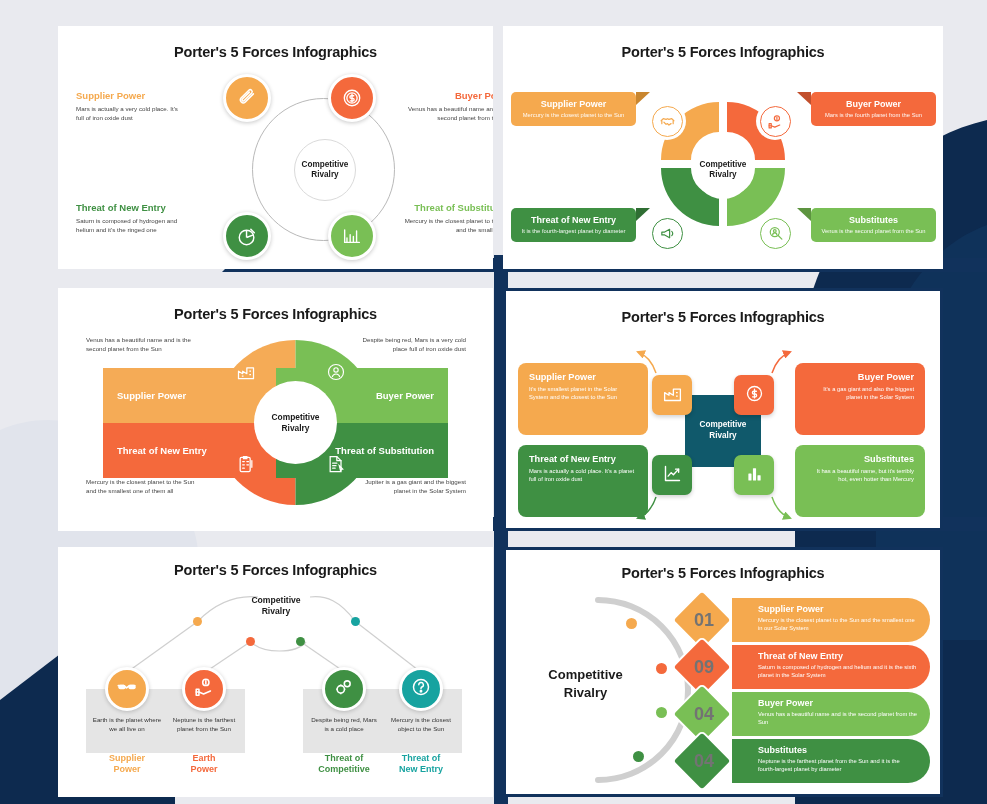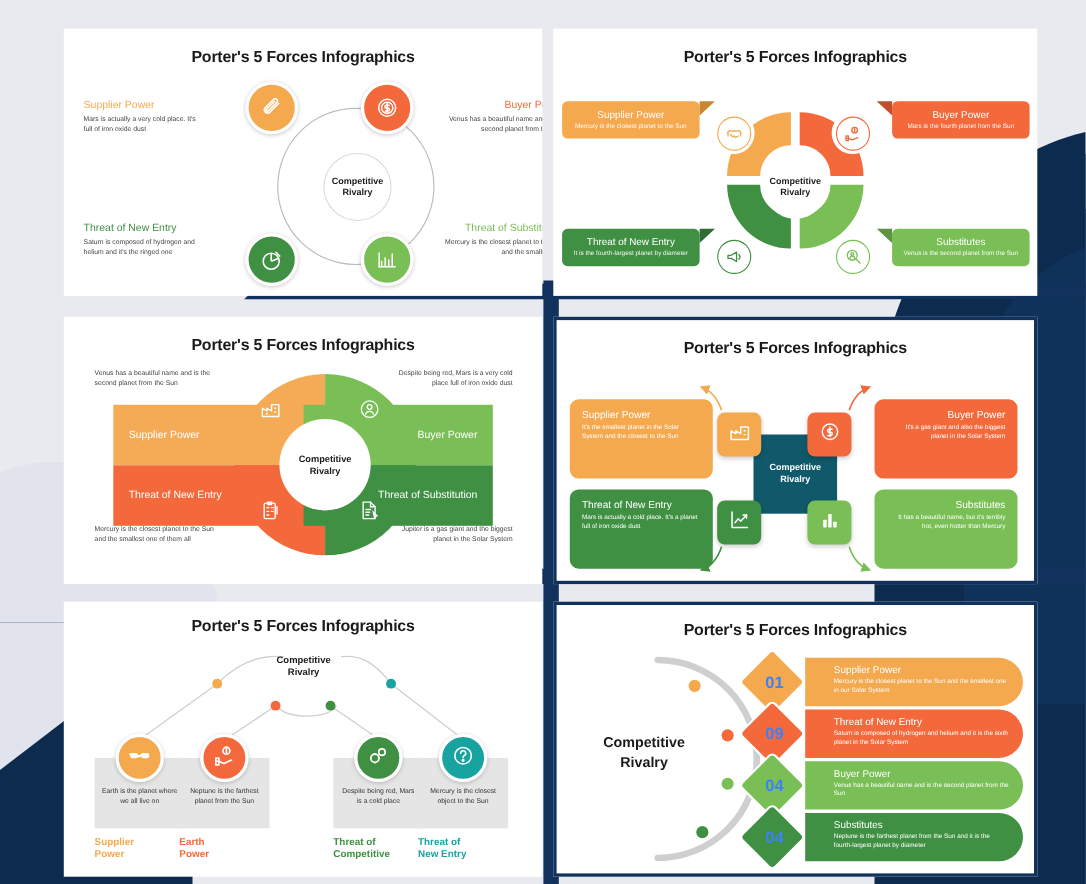--- a/index.html
+++ b/index.html
@@ -37,21 +37,21 @@
     text-align: center;
     font-size: 14.5px;
     font-weight: bold;
     color: #1a1a1a;
     letter-spacing: -0.2px;
     margin-top: 18px;
   }
   .s5 .stitle, .s6 .stitle { margin-top: 15px; }
 
   
-  .hdg { font-weight: normal; font-size: 9.5px; }
+  .hdg { font-weight: bold; font-size: 9.5px; }
   .desc { font-size: 6.2px; line-height: 1.45; color: #444; }
 
   
   .s1-wrap { position:absolute; left:0; top:48px; width:100%; height:190px; }
   .s1-ring {
     position:absolute; left:194px; top:24px; width:143px; height:143px;
     border: 1.4px solid #b9b9b9; border-radius: 50%;
   }
   .s1-core {
     position:absolute; left:236px; top:65px; width:62px; height:62px;
@@ -177,21 +177,21 @@
   .s5-c4 { left:322px; top:86px; }
   .s5-circ {
     width:44px; height:44px; border-radius:50%; margin:0 auto;
     border:3px solid #fff; box-shadow:0 1px 4px rgba(0,0,0,.2);
     display:flex; align-items:center; justify-content:center; position:relative; z-index:5;
   }
   .s5-box {
     background:#e5e5e5; margin-top:-22px; padding:26px 6px 10px; text-align:center;
     font-size:6.2px; line-height:1.5; color:#333; min-height:64px;
   }
-  .s5-lbl { text-align:left; font-size:9px; font-weight:bold; margin-top:7px; line-height:1.2; }
+  .s5-lbl { text-align:center; font-size:9px; font-weight:bold; line-height:1.2; }
 
   
   .s6-wrap { position:absolute; left:0; top:40px; width:100%; height:200px; }
   .s6-core {
     position:absolute; left:12px; top:76px; width:135px; text-align:center;
     font-size:13px; font-weight:bold; line-height:1.35; color:#1a1a1a;
   }
   .s6-dot { position:absolute; width:11px; height:11px; border-radius:50%; z-index:5; }
   .s6-d1 { left:120px; top:28px;  background:#f5a94e; }
   .s6-d2 { left:150px; top:73px;  background:#f4693c; }
@@ -207,21 +207,21 @@
   .s6-bar .hdg { font-size:9px; }
   .s6-bar .sub { font-size:5.8px; line-height:1.4; margin-top:2px; }
   .s6-dia {
     position:absolute; left:0; top:0; width:44px; height:44px;
     transform:rotate(45deg); border-radius:5px; z-index:3;
     border:2px solid #fff;
   }
   .s6-num {
     position:absolute; left:0; top:0; width:48px; height:44px; z-index:4;
     display:flex; align-items:center; justify-content:center;
-    color:#3b82f6; font-size:15px; font-weight:bold;
+    color:#737373; font-size:18px; font-weight:bold;
   }
   .c-or1 { background:#f5a94e; } .c-or2 { background:#f4693c; }
   .c-gr1 { background:#79bf55; } .c-gr2 { background:#3f9043; }
 
   .ico svg { display:block; }
 </style>
 </head>
 <body>
 
 <div class="bg">

